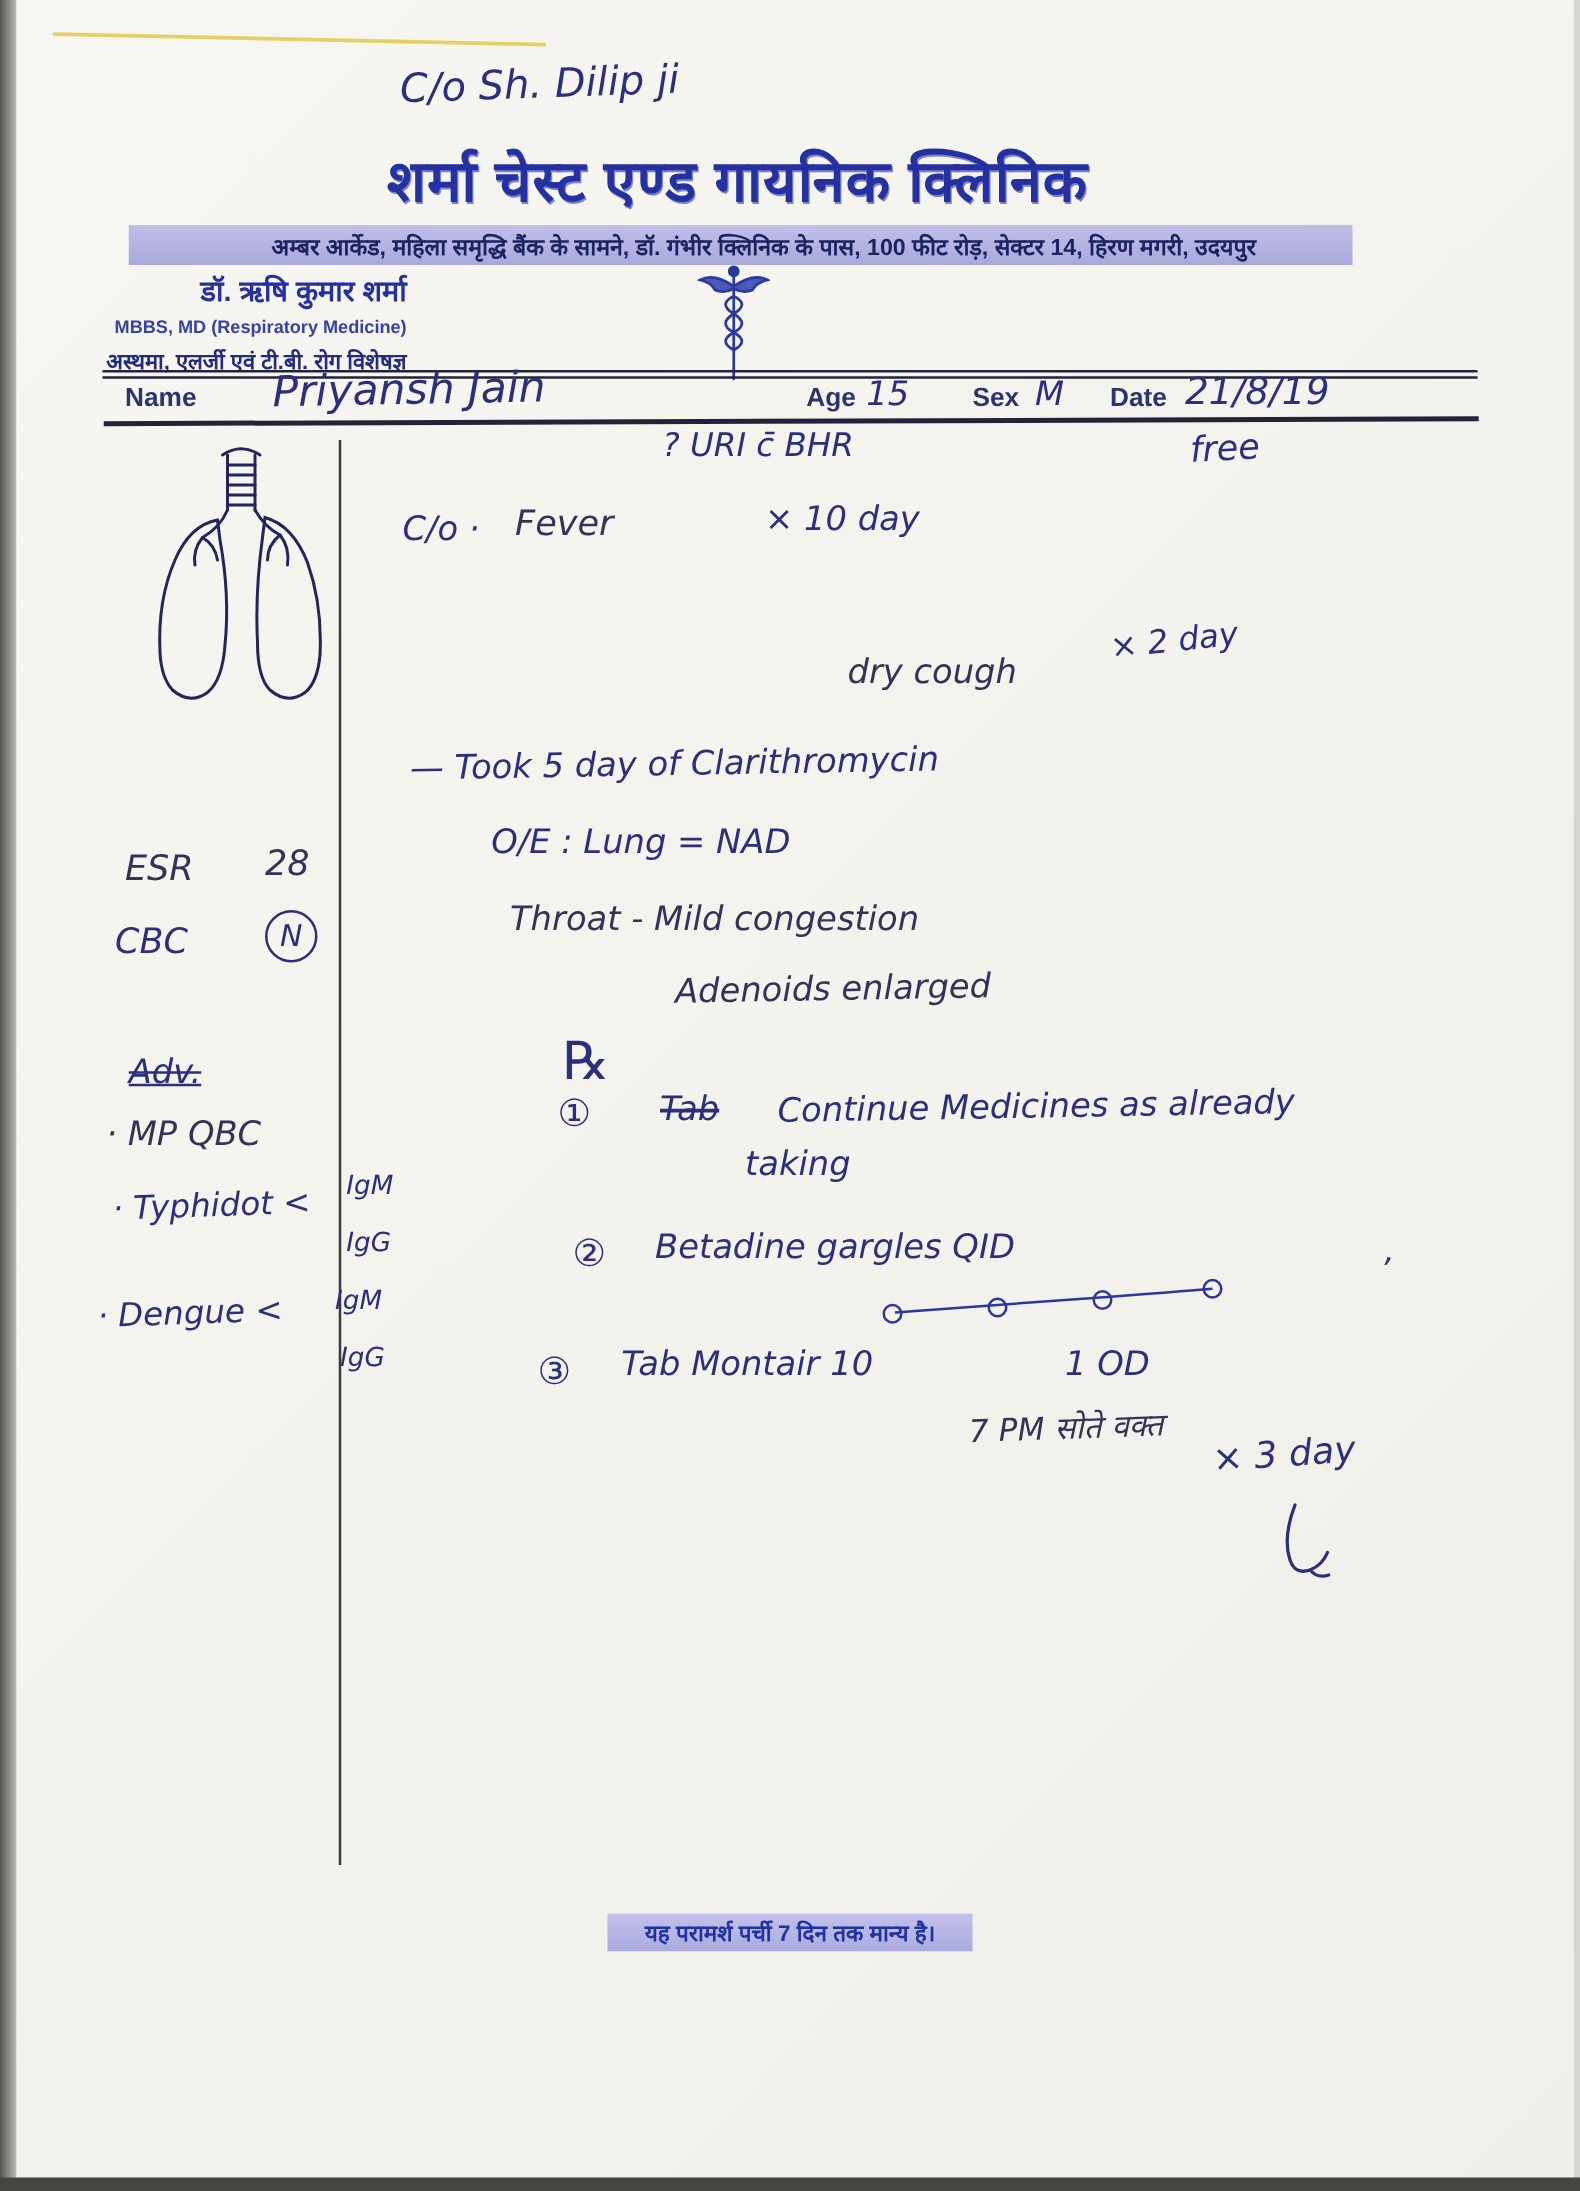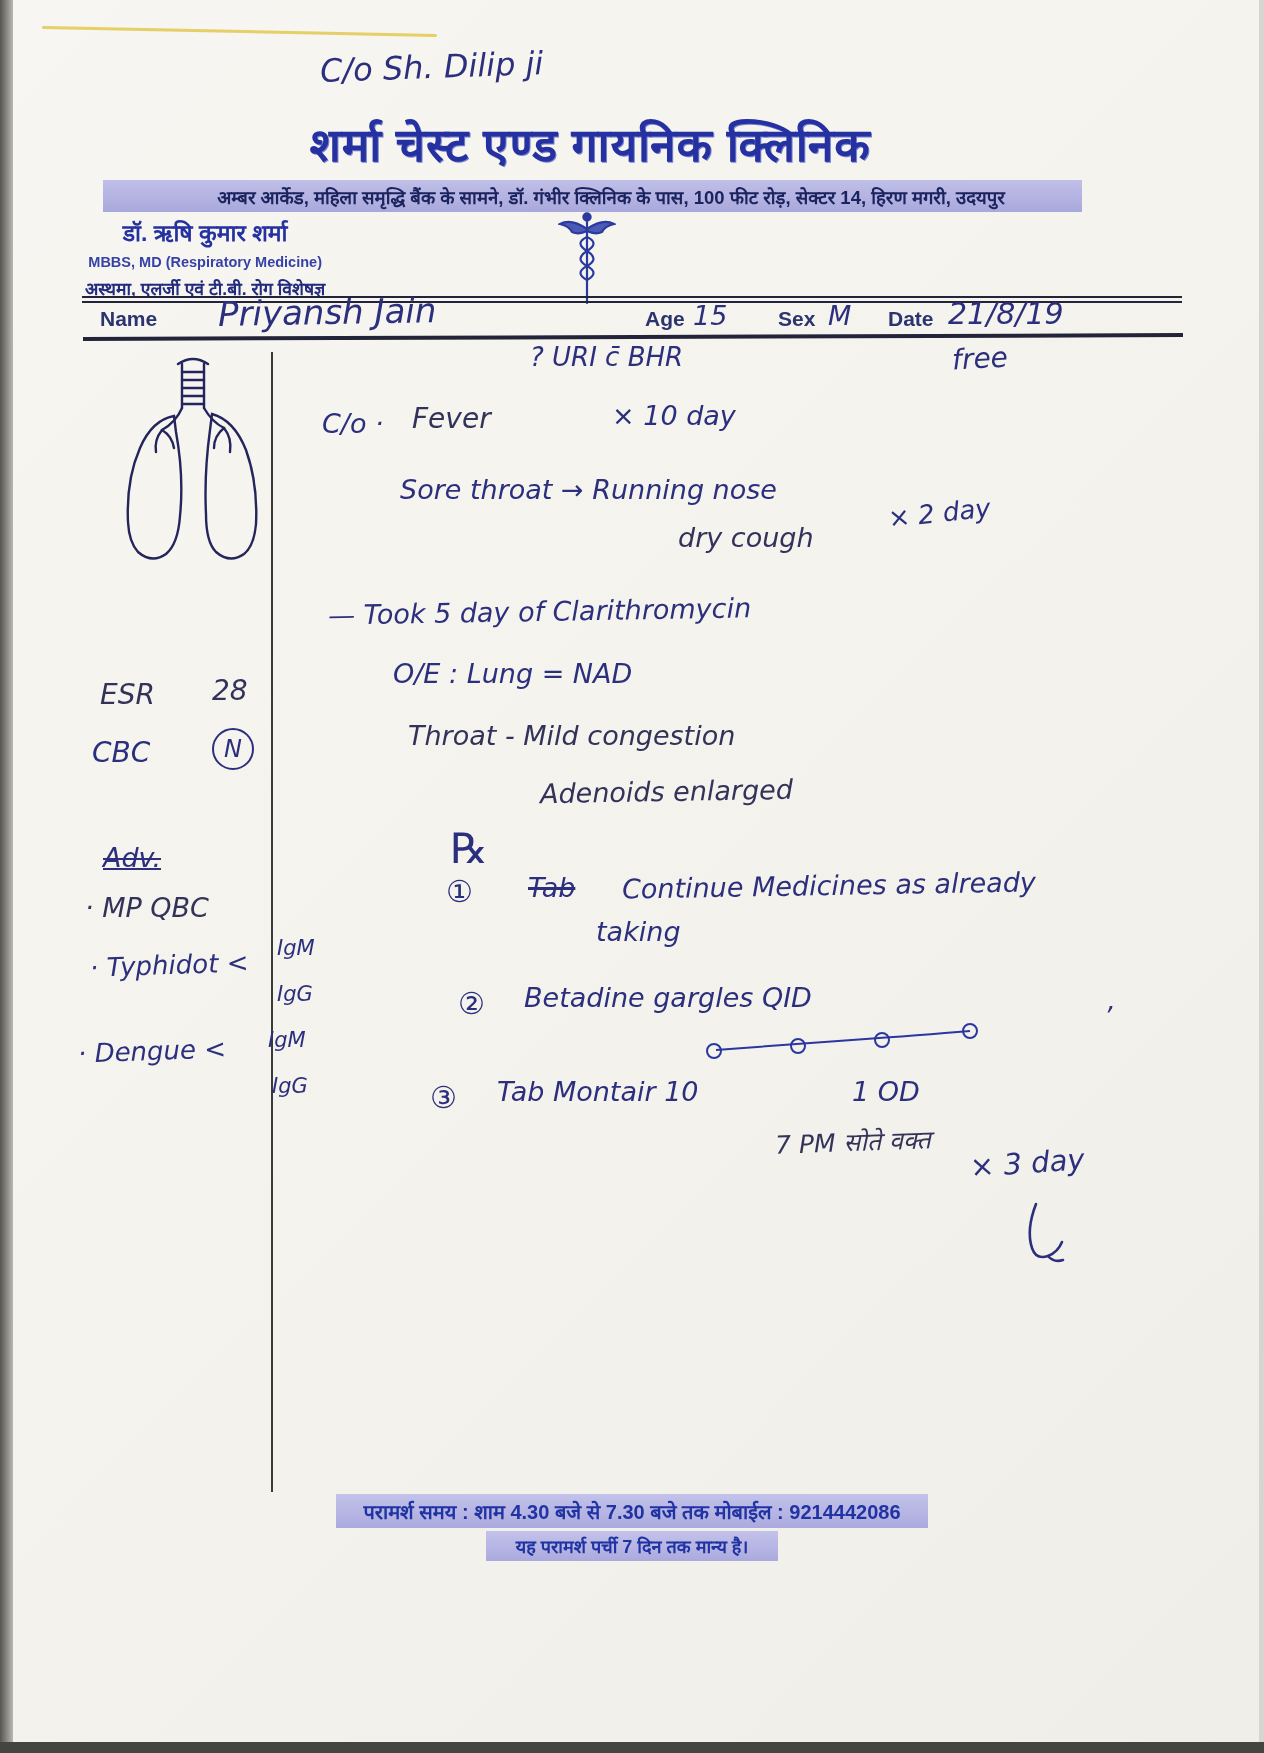--- a/index.html
+++ b/index.html
@@ -16,21 +16,21 @@
 
   
   .clinic-title{position:absolute;left:60px;top:112px;width:1060px;text-align:center;
                 font-size:46px;font-weight:bold;color:#2531a0;letter-spacing:1px;
                 text-shadow:1px 1px 0 #7a82cf;}
   .addr-band{position:absolute;left:103px;top:180px;width:942px;height:32px;
              background:linear-gradient(180deg,#c0bfe8,#a9a8dc);display:flex;align-items:center;
              justify-content:center;padding-left:37px;}
   .addr-band span{font-size:18.5px;font-weight:bold;color:#1c2460;}
   .doc-block{position:absolute;top:216px;}
-  .doc-left{left:85px;text-align:center;}
+  .doc-left{left:85px;text-align:right;}
   .doc-right{right:78px;text-align:right;}
   .doc-name{font-size:23px;font-weight:bold;color:#2531a0;}
   .doc-deg{font-size:14.5px;font-weight:bold;color:#3742a8;margin-top:6px;}
   .doc-spec{font-size:17.5px;font-weight:bold;color:#222b7e;margin-top:6px;}
   .rule{position:absolute;background:#23233a;}
 
   
   .plabel{position:absolute;font-size:21px;font-weight:bold;color:#2c3470;}
 
   
@@ -143,21 +143,20 @@
   <div class="hw" style="left:277px;top:982px;font-size:21px;">IgG</div>
 
   <div class="hw" style="left:78px;top:1036px;font-size:26px;transform:rotate(-2deg);">· Dengue &lt;</div>
   <div class="hw" style="left:268px;top:1028px;font-size:21px;">IgM</div>
   <div class="hw" style="left:272px;top:1074px;font-size:21px;">IgG</div>
 
   <div class="hw" style="left:322px;top:408px;font-size:27px;">C/o ·</div>
   <div class="hw hw-dark" style="left:412px;top:402px;font-size:28px;text-align:right;">Fever</div>
   <div class="hw" style="left:612px;top:400px;font-size:27px;">× 10 day</div>
 
-  <div class="hw" style="left:400px;top:474px;font-size:27px;">Sore throat → Running nose</div>
   <div class="hw" style="left:888px;top:498px;font-size:26px;transform:rotate(-6deg);">× 2 day</div>
   <div class="hw hw-dark" style="left:678px;top:522px;font-size:27px;">dry cough</div>
 
   <div class="hw" style="left:328px;top:596px;font-size:27px;transform:rotate(-1deg);">— Took 5 day of Clarithromycin</div>
 
   <div class="hw" style="left:393px;top:658px;font-size:27px;">O/E :  Lung =  NAD</div>
   <div class="hw hw-dark" style="left:408px;top:720px;font-size:27px;">Throat - Mild congestion</div>
   <div class="hw hw-dark" style="left:540px;top:776px;font-size:27px;transform:rotate(-1deg);">Adenoids enlarged</div>
 
   <div class="hw" style="left:450px;top:824px;font-size:42px;">℞</div>
@@ -191,20 +190,17 @@
     <svg width="70" height="72" viewBox="0 0 70 72">
       <g stroke="#2b2f7d" stroke-width="2.6" fill="none" stroke-linecap="round">
         <path d="M28 4 Q18 30 24 48 Q28 60 40 56 Q50 52 54 42"></path>
         <path d="M40 56 q6 7 15 4"></path>
       </g>
     </svg>
   </div>
 
   <div class="hw" style="left:1104px;top:1002px;font-size:26px;">’</div>
 
-  <div class="foot-band" style="top:1494px;min-width:560px;height:26px;">
-    <span style="font-size:20px;">परामर्श समय : शाम 4.30 बजे से 7.30 बजे तक मोबाईल : 9214442086</span>
-  </div>
   <div class="foot-band" style="top:1531px;min-width:260px;height:22px;">
     <span style="font-size:18px;">यह परामर्श पर्ची 7 दिन तक मान्य है।</span>
   </div>
 
 </div>
 
 </body></html>

